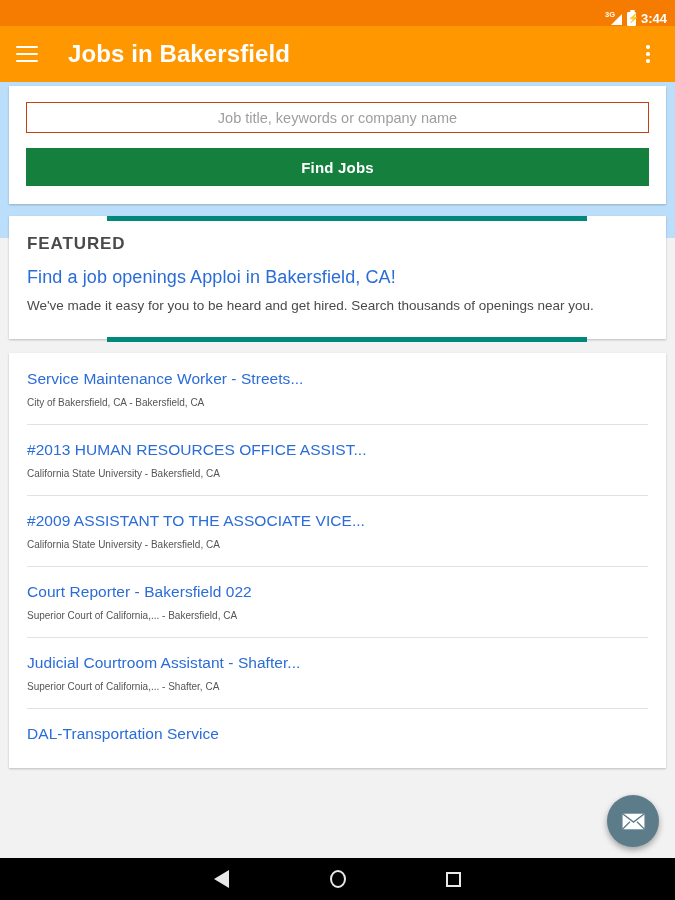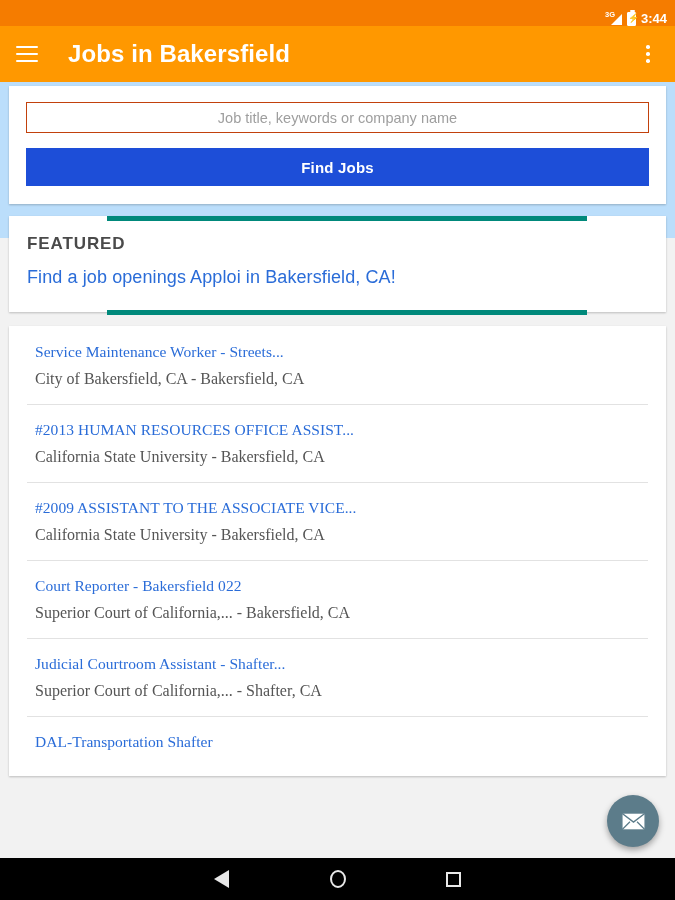--- a/index.html
+++ b/index.html
@@ -82,21 +82,21 @@
     padding:16px 17px 18px 17px;
   }
   .search-input{
     width:100%; height:31px; border:1px solid #c2410c; background:#fff;
     font-family:"Liberation Sans", sans-serif; font-size:14.5px;
     color:#333; text-align:center; outline:none;
   }
   .search-input::placeholder{ color:#9e9e9e; }
   .find-btn{
     margin-top:15px; width:100%; height:38px;
-    background:#1d4ed8; border:none; color:#fff;
+    background:#15803d; border:none; color:#fff;
     font-family:"Liberation Sans", sans-serif;
     font-size:15px; font-weight:bold; cursor:pointer;
     letter-spacing:.2px;
   }
 
   
   .featured-wrap{ position:relative; margin-top:12px; }
   .featured-card{
     margin:0 9px 0 9px;
     box-shadow:0 1px 2px rgba(0,0,0,.22);
@@ -120,30 +120,30 @@
   .featured-desc{
     margin-top:9px; font-size:13.5px; color:#4a4a4a; line-height:1.3;
   }
 
   
   .joblist-card{
     margin:14px 9px 0 9px;
     box-shadow:0 1px 2px rgba(0,0,0,.22);
     padding:0 0 0 0; position:relative;
   }
-  .job-item{ padding:17px 18px 16px 26px; position:relative; cursor:pointer;font-family:Liberation Serif, serif; }
+  .job-item{ padding:17px 18px 16px 18px; position:relative; cursor:pointer; }
   .job-item + .job-item:before{
     content:""; position:absolute; top:0; left:18px; right:18px;
     height:1px; background:#e2e2e2;
   }
   .job-title{
     font-size:15.5px; color:#2A6CD8; font-weight:normal; letter-spacing:.05px;
   }
   .job-meta{
-    margin-top:9px; font-size:16px; color:#555;
+    margin-top:9px; font-size:10px; color:#555;
   }
 
   
   .fab{
     position:absolute; right:16px; bottom:53px;
     width:52px; height:52px; border-radius:50%;
     background:#5C7C8A;
     box-shadow:0 3px 6px rgba(0,0,0,.35);
     display:flex; align-items:center; justify-content:center;
     cursor:pointer; z-index:20;
@@ -207,20 +207,21 @@
     <div class="card search-card">
       <input class="search-input" type="text" placeholder="Job title, keywords or company name" style="">
       <button class="find-btn">Find Jobs</button>
     </div>
 
     <div class="featured-wrap">
       <div class="card featured-card">
         <div class="teal-bar teal-top"></div>
         <div class="featured-label">FEATURED</div>
         <div class="featured-title">Find a job openings Apploi in Bakersfield, CA!</div>
+        <div class="featured-desc">We've made it easy for you to be heard and get hired. Search thousands of openings near you.</div>
         <div class="teal-bar teal-bottom"></div>
       </div>
     </div>
 
     <div class="card joblist-card">
       <div class="job-item">
         <div class="job-title">Service Maintenance Worker - Streets...</div>
         <div class="job-meta">City of Bakersfield, CA - Bakersfield, CA</div>
       </div>
       <div class="job-item">
@@ -233,21 +234,21 @@
       </div>
       <div class="job-item">
         <div class="job-title">Court Reporter - Bakersfield 022</div>
         <div class="job-meta">Superior Court of California,... - Bakersfield, CA</div>
       </div>
       <div class="job-item">
         <div class="job-title">Judicial Courtroom Assistant - Shafter...</div>
         <div class="job-meta">Superior Court of California,... - Shafter, CA</div>
       </div>
       <div class="job-item">
-        <div class="job-title">DAL-Transportation Shafter</div>
+        <div class="job-title">DAL-Transportation Service</div>
         <div class="job-meta"></div>
       </div>
     </div>
   </div>
 
   <div class="fab">
     <svg viewBox="0 0 24 18">
       <rect x="0.9" y="0.9" width="22.2" height="16.2" fill="#ffffff" stroke="#5C7C8A" stroke-width="1.2"></rect>
       <path d="M1.2 1.3 L12 9.6 L22.8 1.3" fill="none" stroke="#5C7C8A" stroke-width="1.4"></path>
       <path d="M1.2 16.7 L8.6 9.3 M22.8 16.7 L15.4 9.3" fill="none" stroke="#5C7C8A" stroke-width="1.2"></path>

